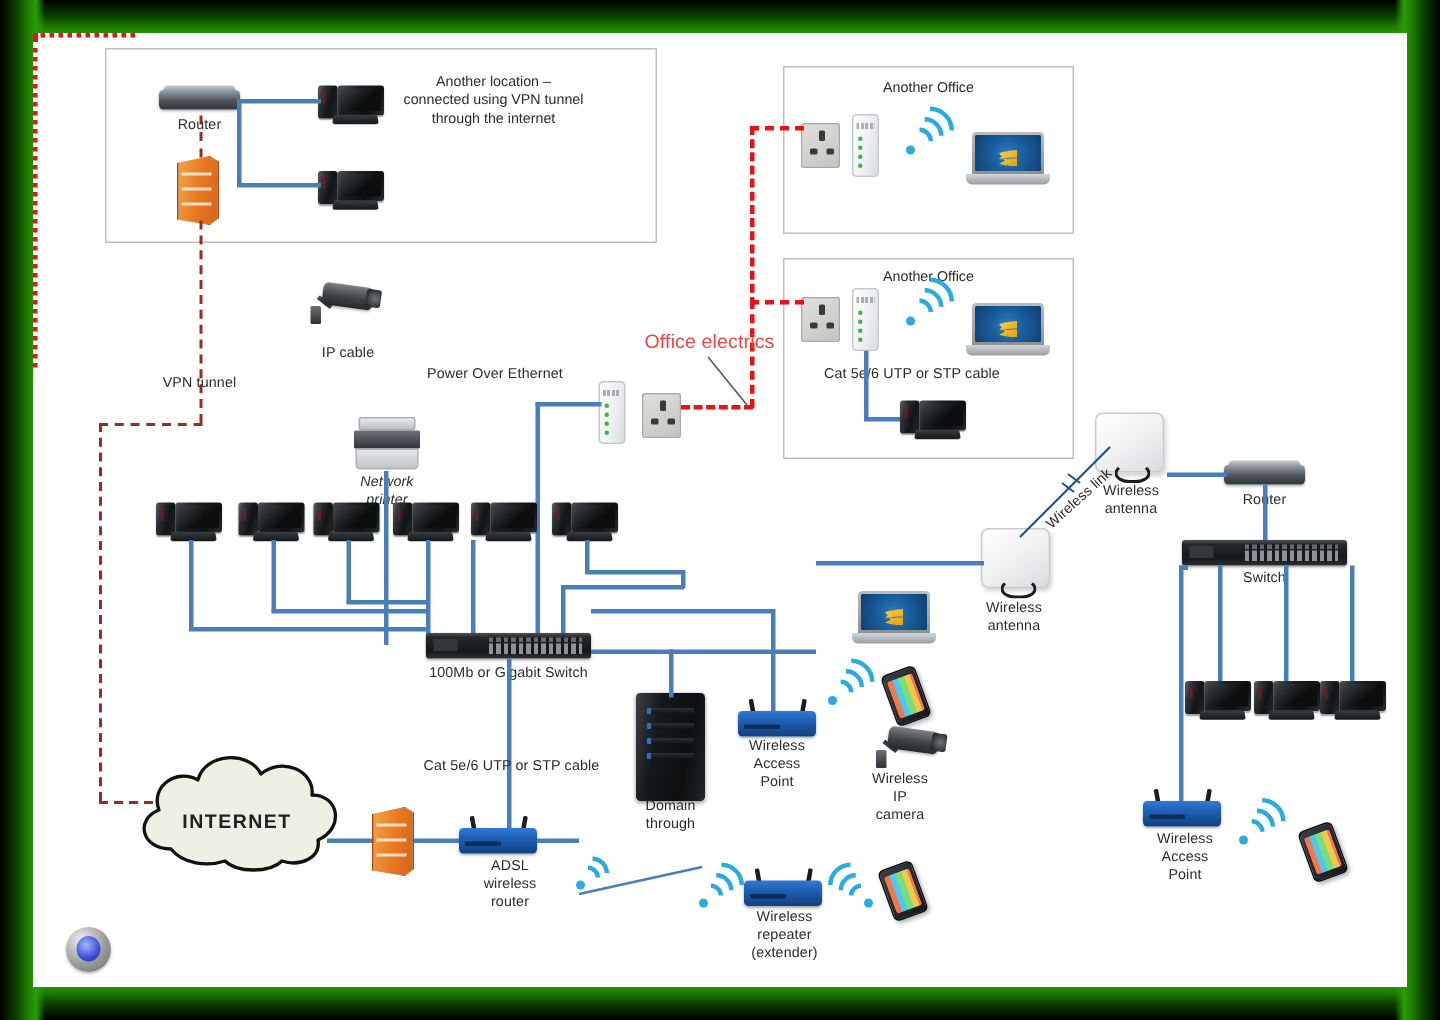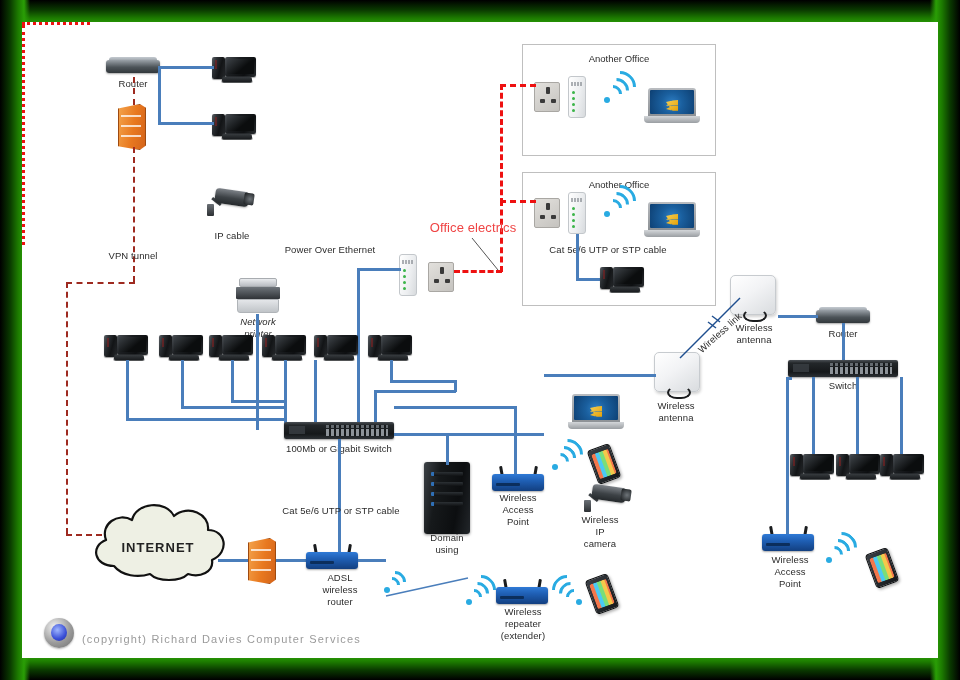--- a/index.html
+++ b/index.html
@@ -153,20 +153,25 @@
     background:radial-gradient(circle at 40% 35%,#9fb6ff,#3a4fd6 60%,#1f2aa0 100%);}
   .copy{position:absolute;font-size:11px;color:#9a9a9a;letter-spacing:1.2px;font-family:"Liberation Sans",sans-serif;}
   .rot{transform-origin:left top;}
 </style>
 </head>
 <body>
 
 <div id="frame">
 <div id="canvas">
 
+  <div class="grpbox" style="left:48px;top:10px;width:366px;height:128px;">
+    <div class="grptitle" style="left:0;top:16px;width:100%;padding-left:150px;box-sizing:border-box;">Another location –
+connected using VPN tunnel
+through the internet</div>
+  </div>
 
   <div class="router" style="left:84px;top:35px;">
     <div class="top"></div>
         <div class="body"></div>
   </div>
   <div class="lbl" style="left:82px;top:56px;width:58px;">Router</div>
 
   <div class="firewall" style="left:96px;top:82px;">
     <div class="fb"></div>
     <div class="br" style="top:11px;"></div>
@@ -365,21 +370,21 @@
   <div class="wire wv" style="left:316px;top:417px;height:115px;"></div>
   <div class="lbl" style="left:249px;top:483px;width:140px;">Cat 5e/6 UTP or STP cable</div>
 
   <div class="server" style="left:402px;top:440px;">
     <div class="bay" style="top:10px;"></div>
         <div class="bay" style="top:20px;"></div>
     <div class="bay" style="top:30px;"></div>
         <div class="bay" style="top:40px;"></div>
   </div>
   <div class="lbl" style="left:396px;top:510px;width:58px;">Domain
-using</div>
+through</div>
   <div class="wire wv" style="left:424px;top:411px;height:32px;"></div>
 
   <svg class="cloud" style="left:62px;top:472px;width:148px;height:90px;">
     <path d="M30 72 C10 72 6 52 22 46 C16 30 34 18 48 26 C52 8 82 6 90 22
              C104 10 126 20 124 36 C142 36 146 58 128 66 C130 78 116 84 104 80
              C96 88 74 88 66 80 C54 84 38 82 30 72 Z" fill="#eef0e4" stroke="#111" stroke-width="2.2" stroke-linejoin="round"></path>
   </svg>
   <div class="lbl" style="left:88px;top:518px;width:96px;font-size:13px;font-weight:bold;letter-spacing:1px;color:#222;">INTERNET</div>
   <div class="wire wh" style="left:196px;top:537px;width:32px;"></div>
 
@@ -535,16 +540,15 @@
     <i style="left:2px;bottom:1px;width:11px;height:11px;transform:rotate(45deg);"></i>
     <i style="left:2px;bottom:1px;width:18px;height:18px;transform:rotate(45deg);"></i>
     <i style="left:2px;bottom:1px;width:25px;height:25px;transform:rotate(45deg);"></i>
     <div class="d"></div>
   </div>
   <div class="phone" style="left:848px;top:528px;">
     <div class="scr"></div>
   </div>
 
   <div class="logo" style="left:22px;top:596px;"></div>
-  <div class="copy" style="left:60px;top:611px;">(copyright) Richard Davies Computer Services</div>
 
 </div>
 </div>
 
 </body></html>

